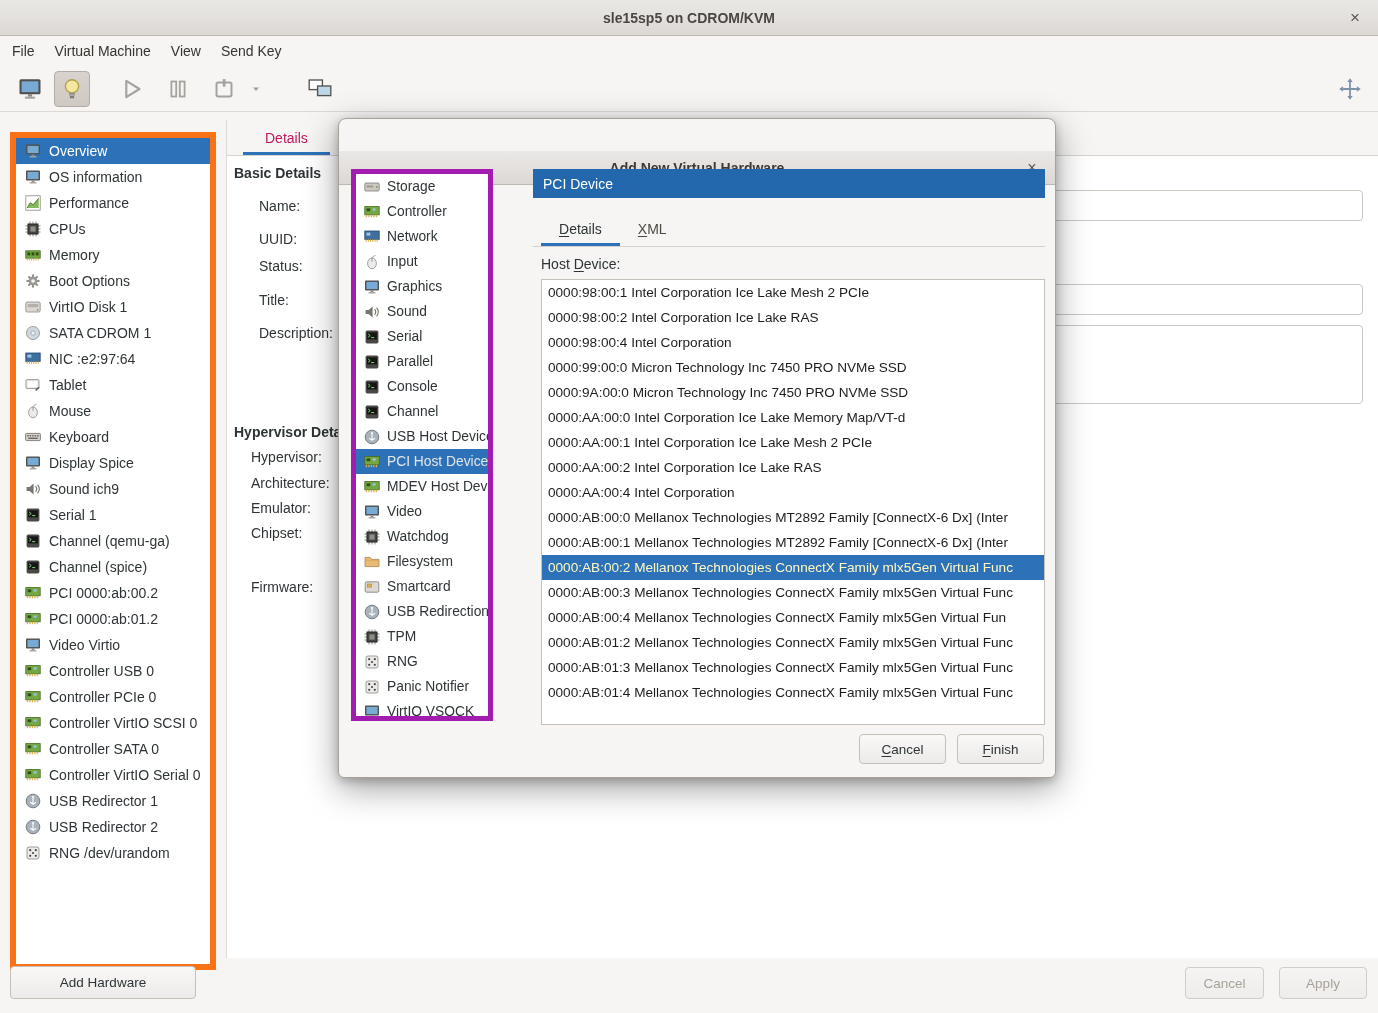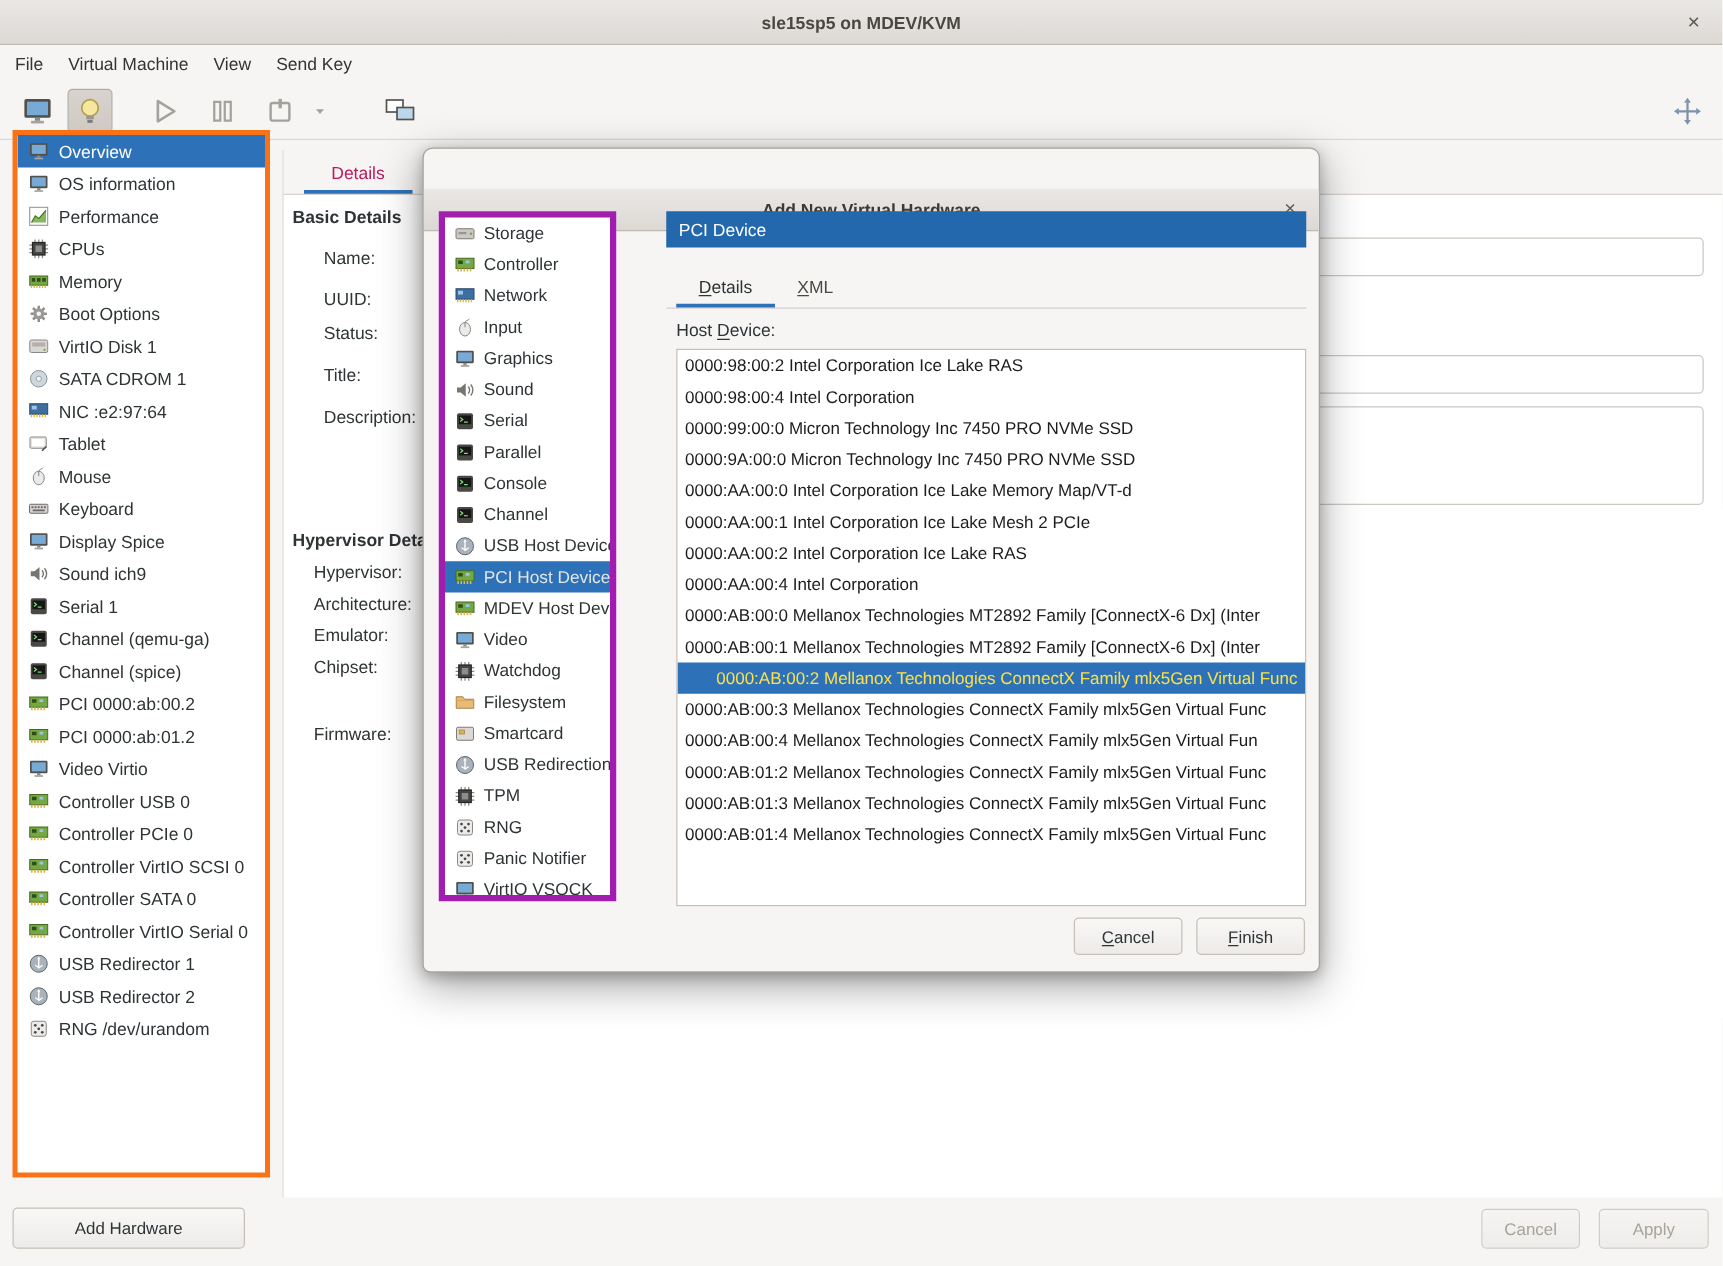--- a/index.html
+++ b/index.html
@@ -38,22 +38,22 @@
     background:transparent; border:1px solid transparent; border-radius:4px;
   }
   .tool .ico { width:24px; height:24px; flex:0 0 24px; }
   .tool.narrow { width:20px; }
   .tool.narrow .ico { width:14px; height:14px; flex:0 0 14px; }
   .tool.pressed { background:linear-gradient(#d8d3ce,#cfc9c3); border:1px solid #b3aba3; }
   .tool.right { position:absolute; right:10px; top:5px; }
 
   
   .sidebar-list {
-    position:absolute; left:10px; top:104px; width:206px; height:838px;
-    background:#ffffff; border:4px solid #f97316; overflow:hidden;
+    position:absolute; left:10px; top:132px; width:206px; height:838px;
+    background:#ffffff; border:6px solid #f97316; overflow:hidden;
   }
   .srow { height:26px; display:flex; align-items:center; gap:8px; padding-left:9px; white-space:nowrap; }
   .srow.sel { background:#2d72b8; color:#ffffff; }
   .add-hw {
     position:absolute; left:10px; top:966px; width:186px; height:33px;
   }
   .btn {
     display:flex; align-items:center; justify-content:center;
     background:linear-gradient(#f9f8f7,#ecebe9); border:1px solid #c6bfb8;
     border-radius:4px; color:#2e3436; font-size:13.5px;
@@ -114,29 +114,29 @@
     border-bottom:1px solid #d5d0cb; display:flex; padding-left:8px; background:#f6f5f4;
   }
   .dtab { padding:0 18px; display:flex; align-items:center; color:#4d4943; }
   .dtab.active { color:#2e3436; box-shadow:inset 0 -3px 0 #2d72b8; }
   .host-label { position:absolute; left:202px; top:137px; color:#2e3436; }
   .dev-list {
     position:absolute; left:202px; top:160px; width:504px; height:446px;
     background:#ffffff; border:1px solid #c6c0b9; overflow:hidden;
   }
   .drow { height:25px; line-height:25px; padding:0 6px; white-space:nowrap; overflow:hidden; font-size:13.6px; color:#1d1d1d; }
-  .drow.sel { background:#2d72b8; color:#fde047;text-align:right; }
+  .drow.sel { background:#2d72b8; color:#fef9c3; }
   .dlg-btn { position:absolute; top:615px; width:87px; height:30px; }
   u { text-decoration:underline; text-underline-offset:2px; }
 </style>
 </head>
 <body>
 
 <div class="titlebar">
-  <span class="title">sle15sp5 on MDEV/KVM</span>
+  <span class="title">sle15sp5 on CDROM/KVM</span>
   <span class="win-close">×</span>
 </div>
 
 <div class="menubar">
     <div class="menu-item">File</div>
     <div class="menu-item">Virtual Machine</div>
     <div class="menu-item">View</div>
     <div class="menu-item">Send Key</div>
   </div>
 
@@ -882,20 +882,21 @@
         <span>VirtIO VSOCK</span>
       </div>
     </div>
   <div class="pci-header">PCI Device</div>
   <div class="dlg-tabstrip">
       <div class="dtab active"><u>D</u>etails</div>
       <div class="dtab"><u>X</u>ML</div>
     </div>
   <div class="host-label" id="host-device-label">Host <u>D</u>evice:</div>
   <div class="dev-list">
+      <div class="drow">0000:98:00:1 Intel Corporation Ice Lake Mesh 2 PCIe</div>
       <div class="drow">0000:98:00:2 Intel Corporation Ice Lake RAS</div>
       <div class="drow">0000:98:00:4 Intel Corporation</div>
       <div class="drow">0000:99:00:0 Micron Technology Inc 7450 PRO NVMe SSD</div>
       <div class="drow">0000:9A:00:0 Micron Technology Inc 7450 PRO NVMe SSD</div>
       <div class="drow">0000:AA:00:0 Intel Corporation Ice Lake Memory Map/VT-d</div>
       <div class="drow">0000:AA:00:1 Intel Corporation Ice Lake Mesh 2 PCIe</div>
       <div class="drow">0000:AA:00:2 Intel Corporation Ice Lake RAS</div>
       <div class="drow">0000:AA:00:4 Intel Corporation</div>
       <div class="drow">0000:AB:00:0 Mellanox Technologies MT2892 Family [ConnectX-6 Dx] (Inter</div>
       <div class="drow">0000:AB:00:1 Mellanox Technologies MT2892 Family [ConnectX-6 Dx] (Inter</div>

